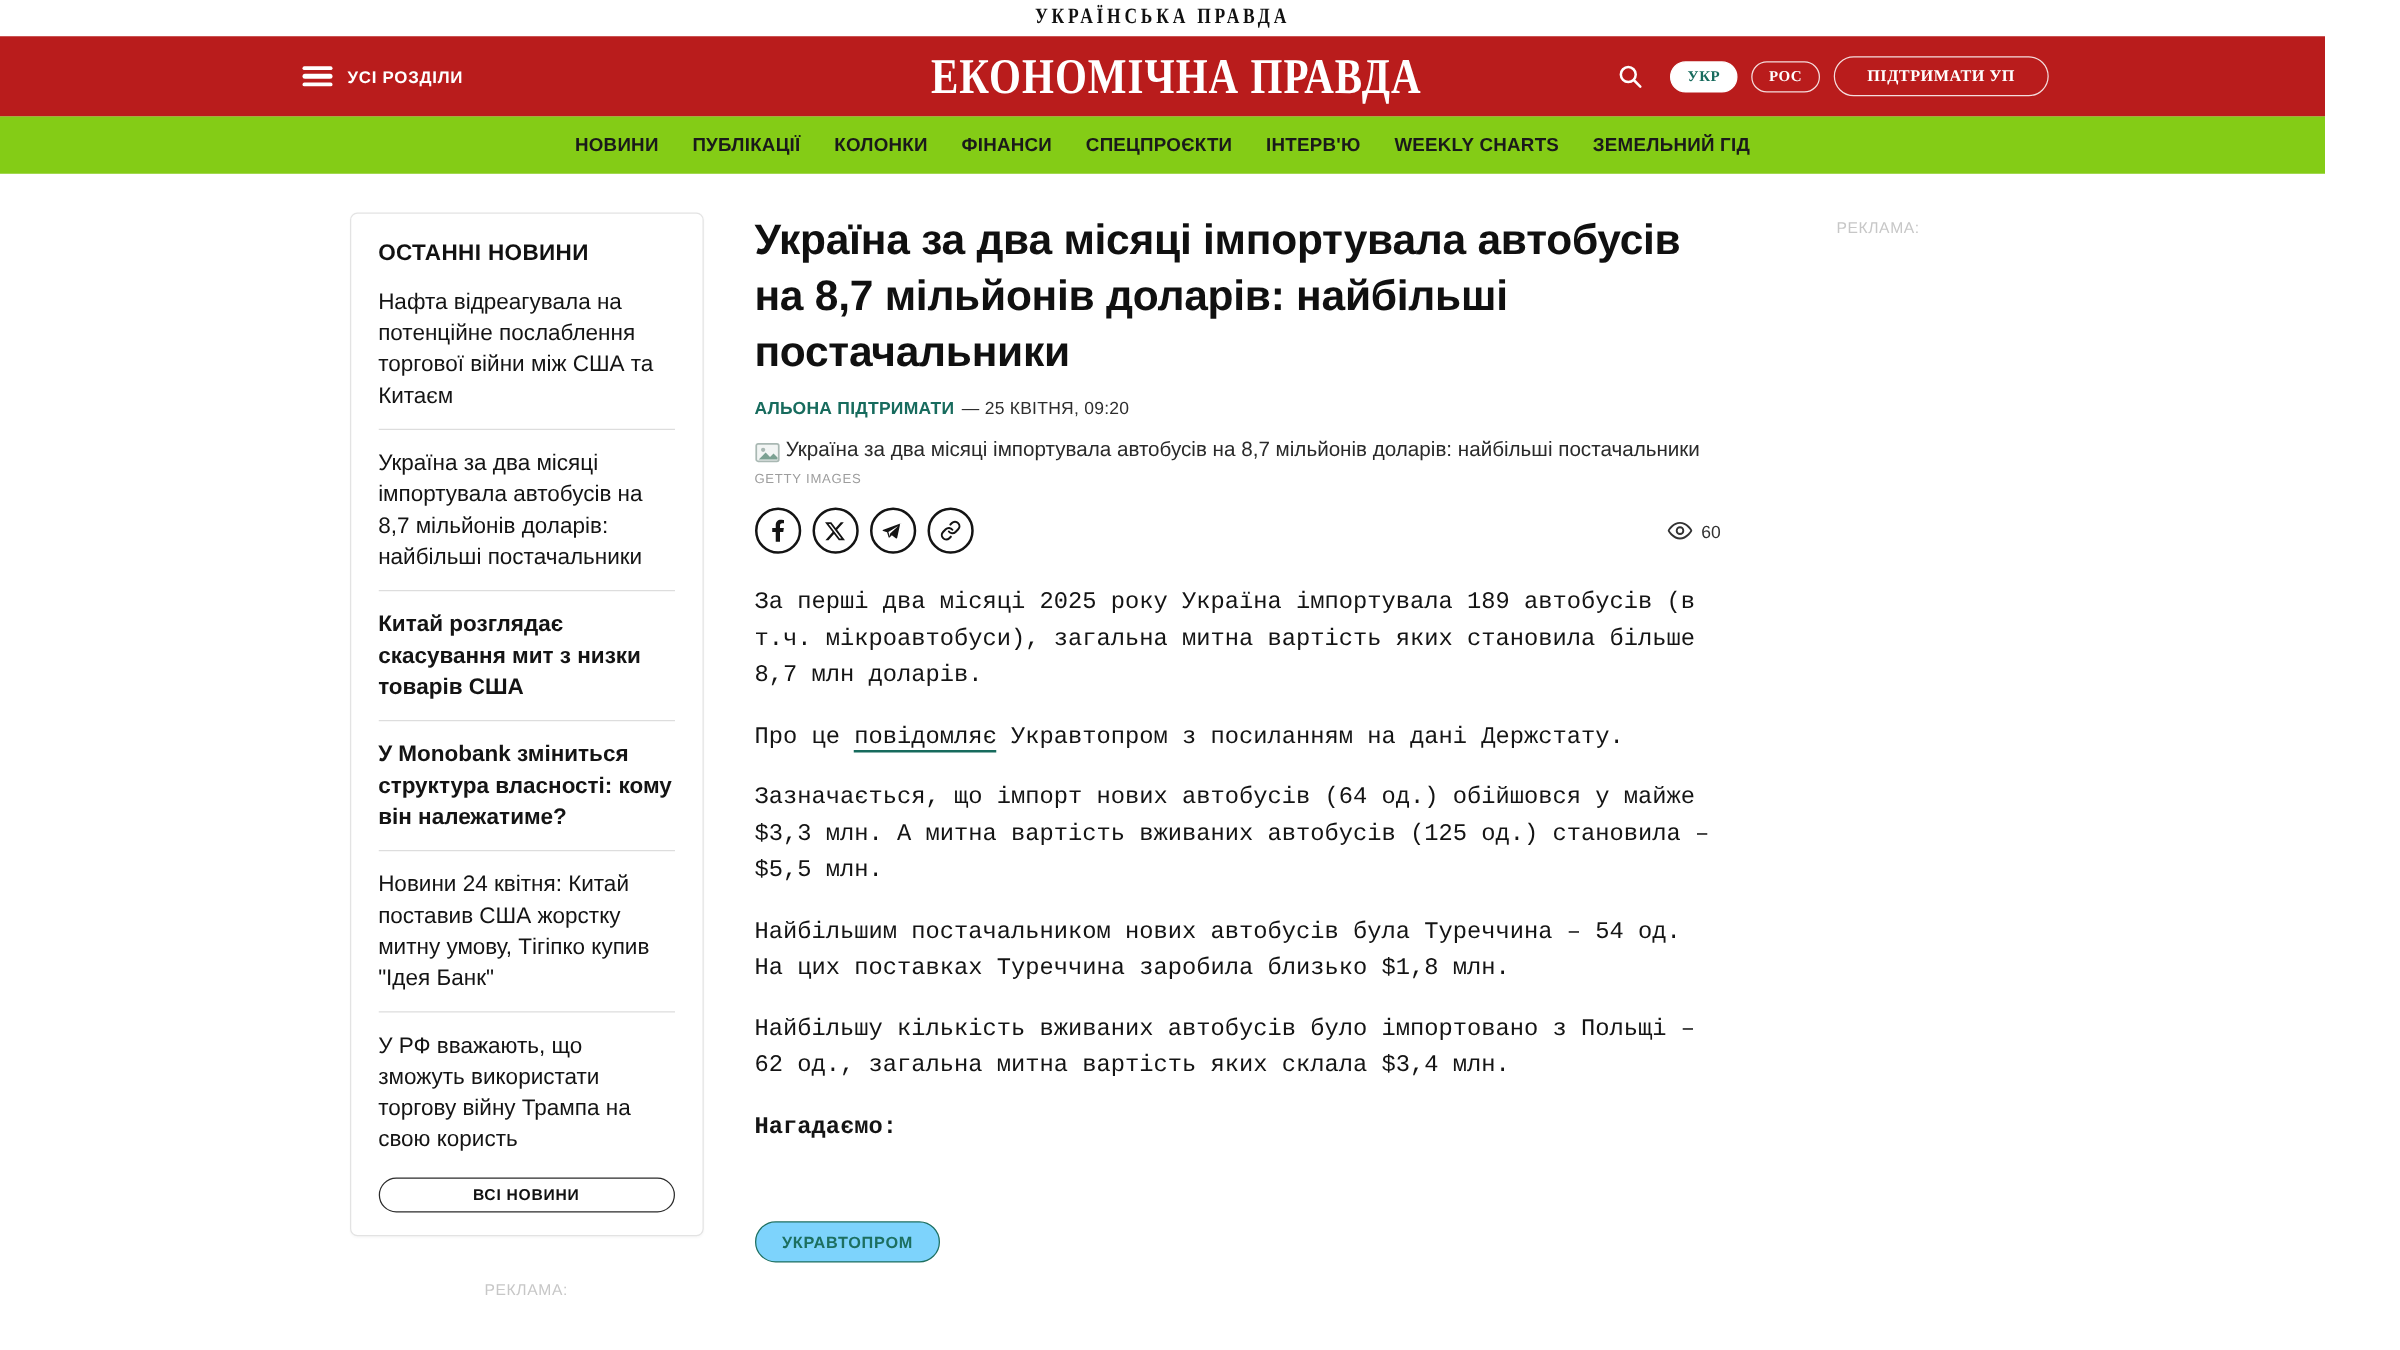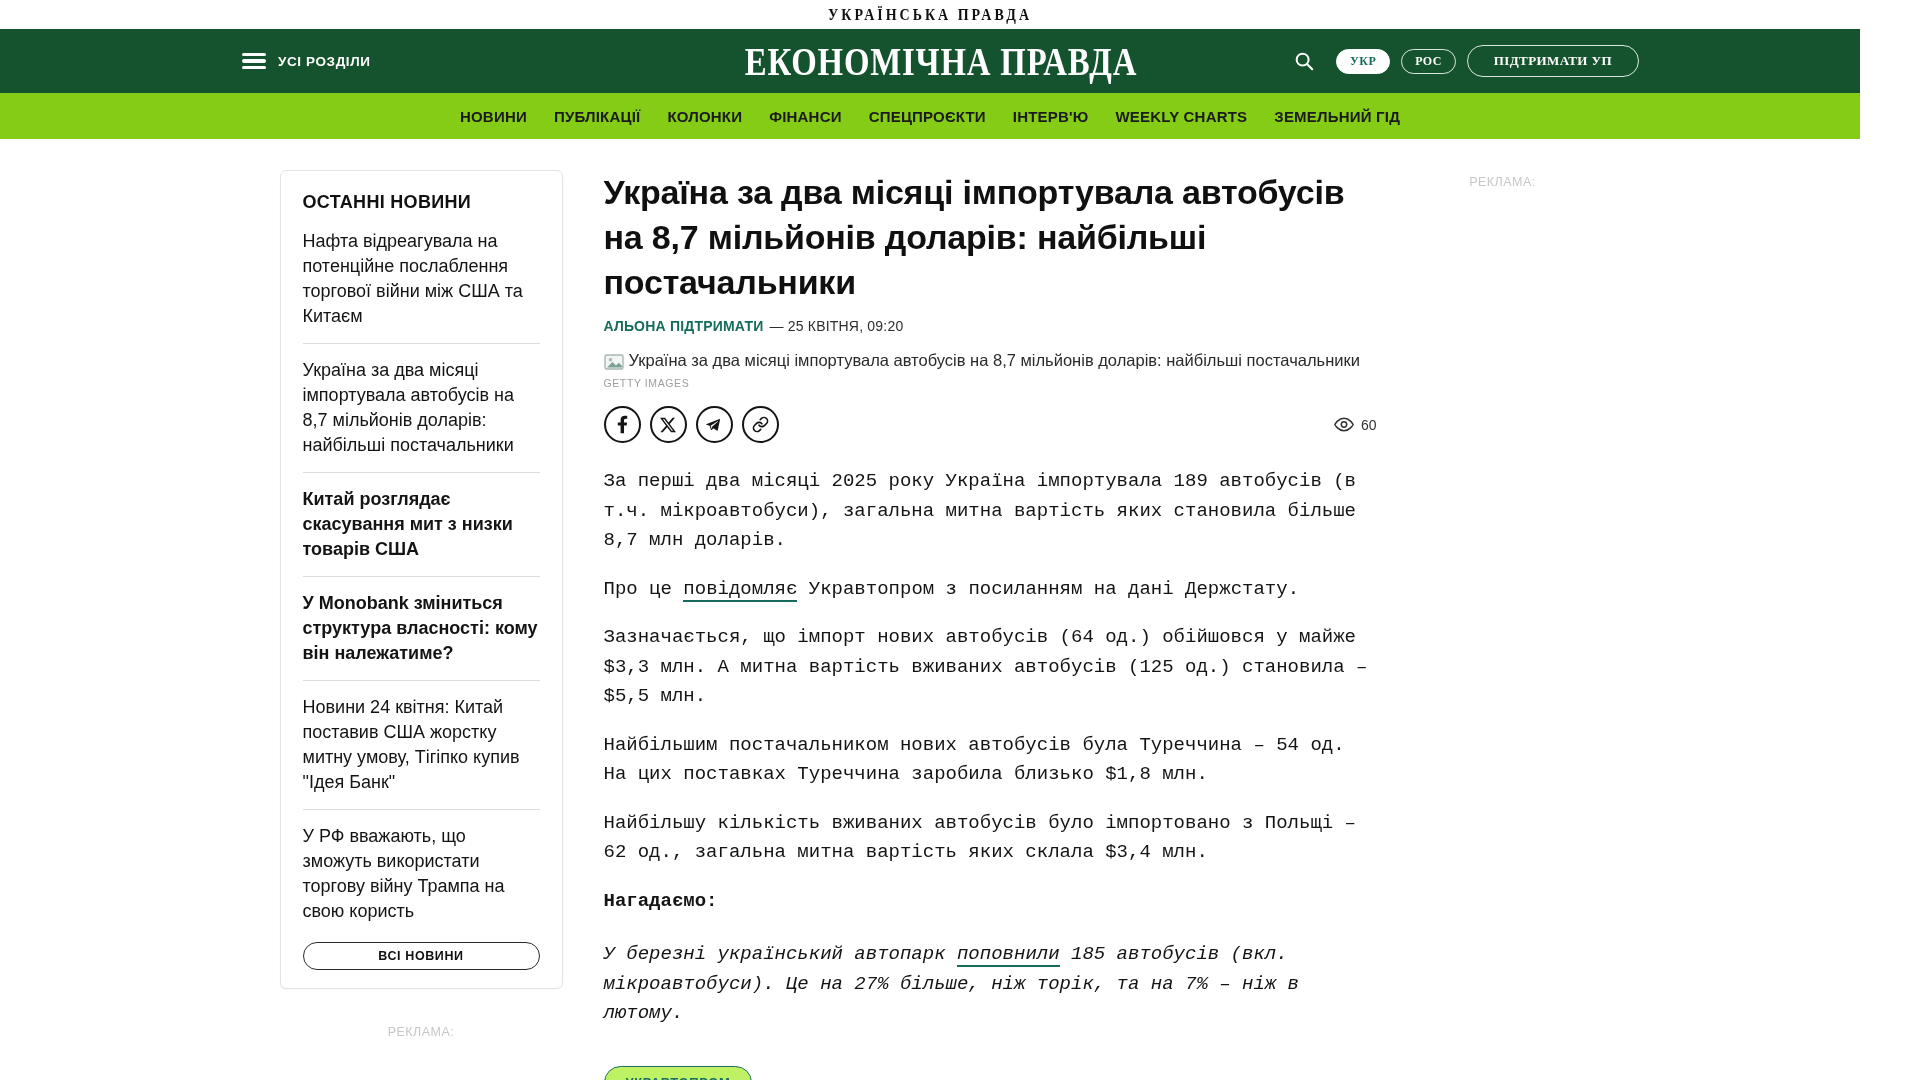--- a/index.html
+++ b/index.html
@@ -9,21 +9,21 @@
 
   
   .topbar { height:29px; display:flex; align-items:center; justify-content:center; background:#fff; }
   .topbar .up-logo {
     font-family:"Liberation Serif","DejaVu Serif",serif;
     font-weight:700; font-size:14px; letter-spacing:3px; color:#111;
     transform:scaleY(1.25); cursor:pointer;
   }
 
   
-  .greenbar { height:64px; background:#14532d; position:relative;padding-left:21px; }
+  .greenbar { height:64px; background:#b91c1c; position:relative;padding-left:21px; }
   .container { width:1397px; margin:0 auto; }
   .greenbar-inner { height:64px; display:flex; align-items:center; position:relative; }
   .menu-group { display:flex; align-items:center; gap:12px; cursor:pointer; color:#fff; }
   .burger { width:24px; height:17px; display:flex; flex-direction:column; justify-content:space-between; }
   .burger span { display:block; height:3.4px; background:#fff; border-radius:2px; }
   .menu-label { font-size:13.5px; font-weight:700; letter-spacing:.6px; }
   .ep-logo {
     position:absolute; left:50%; top:50%; transform:translate(-50%,-50%) scaleX(.82);
     font-family:"Liberation Serif","DejaVu Serif",serif; font-weight:700;
     font-size:40px; color:#fff; letter-spacing:1px; white-space:nowrap; cursor:pointer;
@@ -69,21 +69,21 @@
     display:flex; align-items:center; justify-content:center; margin-right:9px; cursor:pointer; }
   .views { margin-left:auto; display:flex; align-items:center; gap:7px; color:#333; font-size:14px; }
   .a-body { margin-top:24px;font-family:Liberation Mono, monospace; }
   .a-body p { font-size:19px; line-height:29.5px; color:#141414; margin-bottom:19px; }
   .a-body .spacer { height:5px; }
   .tlink { color:inherit; text-decoration:none; border-bottom:2px solid #176b5d; cursor:pointer; }
   .remind { font-weight:700; }
   .lead-italic { font-style:italic; }
   .tag-row { margin-top:37px; }
   .tag-pill { display:inline-block; border:1.6px solid #1d6f60; color:#1d6f60; border-radius:17px;
-    padding:8px 21px; font-size:13px; font-weight:700; letter-spacing:.6px; cursor:pointer; background:#bef264; font-family:inherit; }
+    padding:8px 21px; font-size:13px; font-weight:700; letter-spacing:.6px; cursor:pointer; background:#7dd3fc; font-family:inherit; }
 </style>
 </head>
 <body>
 
 <div class="page">
 
   <div class="topbar">
     <div class="up-logo">УКРАЇНСЬКА ПРАВДА</div>
   </div>
 
@@ -194,21 +194,20 @@
       </div>
 
       <div class="a-body">
         <p>За перші два місяці 2025 року Україна імпортувала 189 автобусів (в т.ч. мікроавтобуси), загальна митна вартість яких становила більше 8,7 млн доларів.</p>
         <p><span>Про це </span><a class="tlink">повідомляє</a><span> Укравтопром з посиланням на дані Держстату.</span></p>
         <p>Зазначається, що імпорт нових автобусів (64 од.) обійшовся у майже $3,3 млн. А митна вартість вживаних автобусів (125 од.) становила – $5,5 млн.</p>
         <p>Найбільшим постачальником нових автобусів була Туреччина – 54 од. На цих поставках Туреччина заробила близько $1,8 млн.</p>
         <p>Найбільшу кількість вживаних автобусів було імпортовано з Польщі – 62 од., загальна митна вартість яких склала $3,4 млн.</p>
         <p class="remind">Нагадаємо:</p>
         <div class="spacer"></div>
-        <p class="lead-italic"><span>У березні український автопарк </span><a class="tlink">поповнили</a><span> 185 автобусів (вкл. мікроавтобуси). Це на 27% більше, ніж торік, та на 7% – ніж в лютому.</span></p>
       </div>
 
       <div class="tag-row">
         <button class="tag-pill">УКРАВТОПРОМ</button>
       </div>
     </div>
 
     <div class="ad-col">
       <div class="ad-label">РЕКЛАМА:</div>
     </div>

